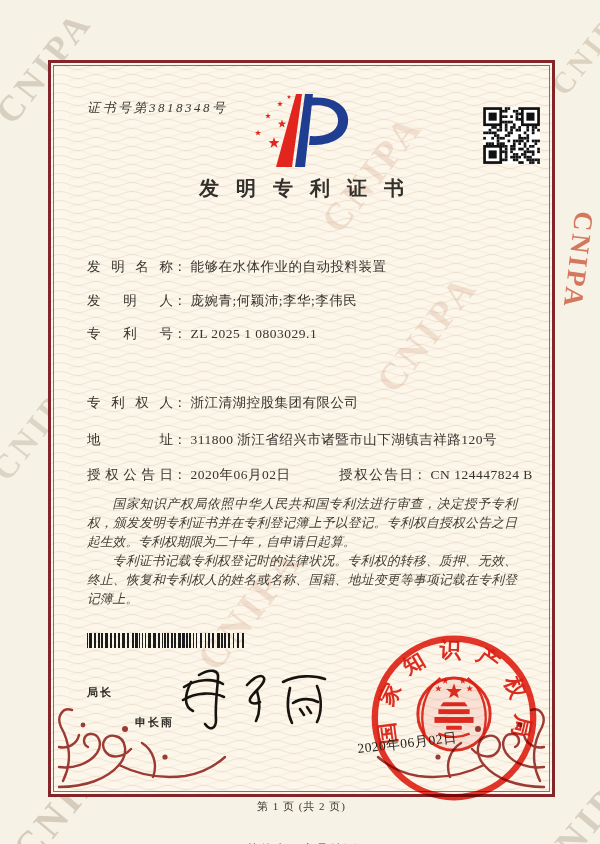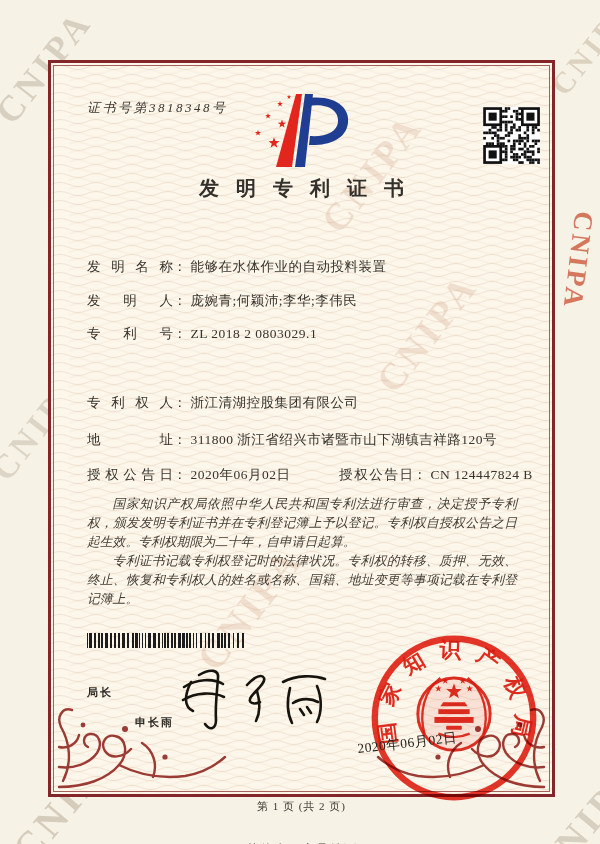--- a/index.html
+++ b/index.html
@@ -262,21 +262,21 @@
 
     <div class="title">发明专利证书</div>
 
     <div class="row row1">
       <span class="lbl">发明名称</span><span class="colon">：</span><span class="val">能够在水体作业的自动投料装置</span>
     </div>
     <div class="row row2">
       <span class="lbl">发明人</span><span class="colon">：</span><span class="val">庞婉青;何颖沛;李华;李伟民</span>
     </div>
     <div class="row row3">
-      <span class="lbl">专利号</span><span class="colon">：</span><span class="val">ZL 2018 2 0803029.1</span>
+      <span class="lbl">专利号</span><span class="colon">：</span><span class="val">ZL 2025 1 0803029.1</span>
     </div>
     <div class="row row5">
       <span class="lbl">专利权人</span><span class="colon">：</span><span class="val">浙江清湖控股集团有限公司</span>
     </div>
     <div class="row row6">
       <span class="lbl">地址</span><span class="colon">：</span><span class="val">311800 浙江省绍兴市诸暨市山下湖镇吉祥路120号</span>
     </div>
     <div class="row row7">
       <span class="lbl">授权公告日</span><span class="colon">：</span><span class="val">2020年06月02日</span>
       <span class="grant2">

